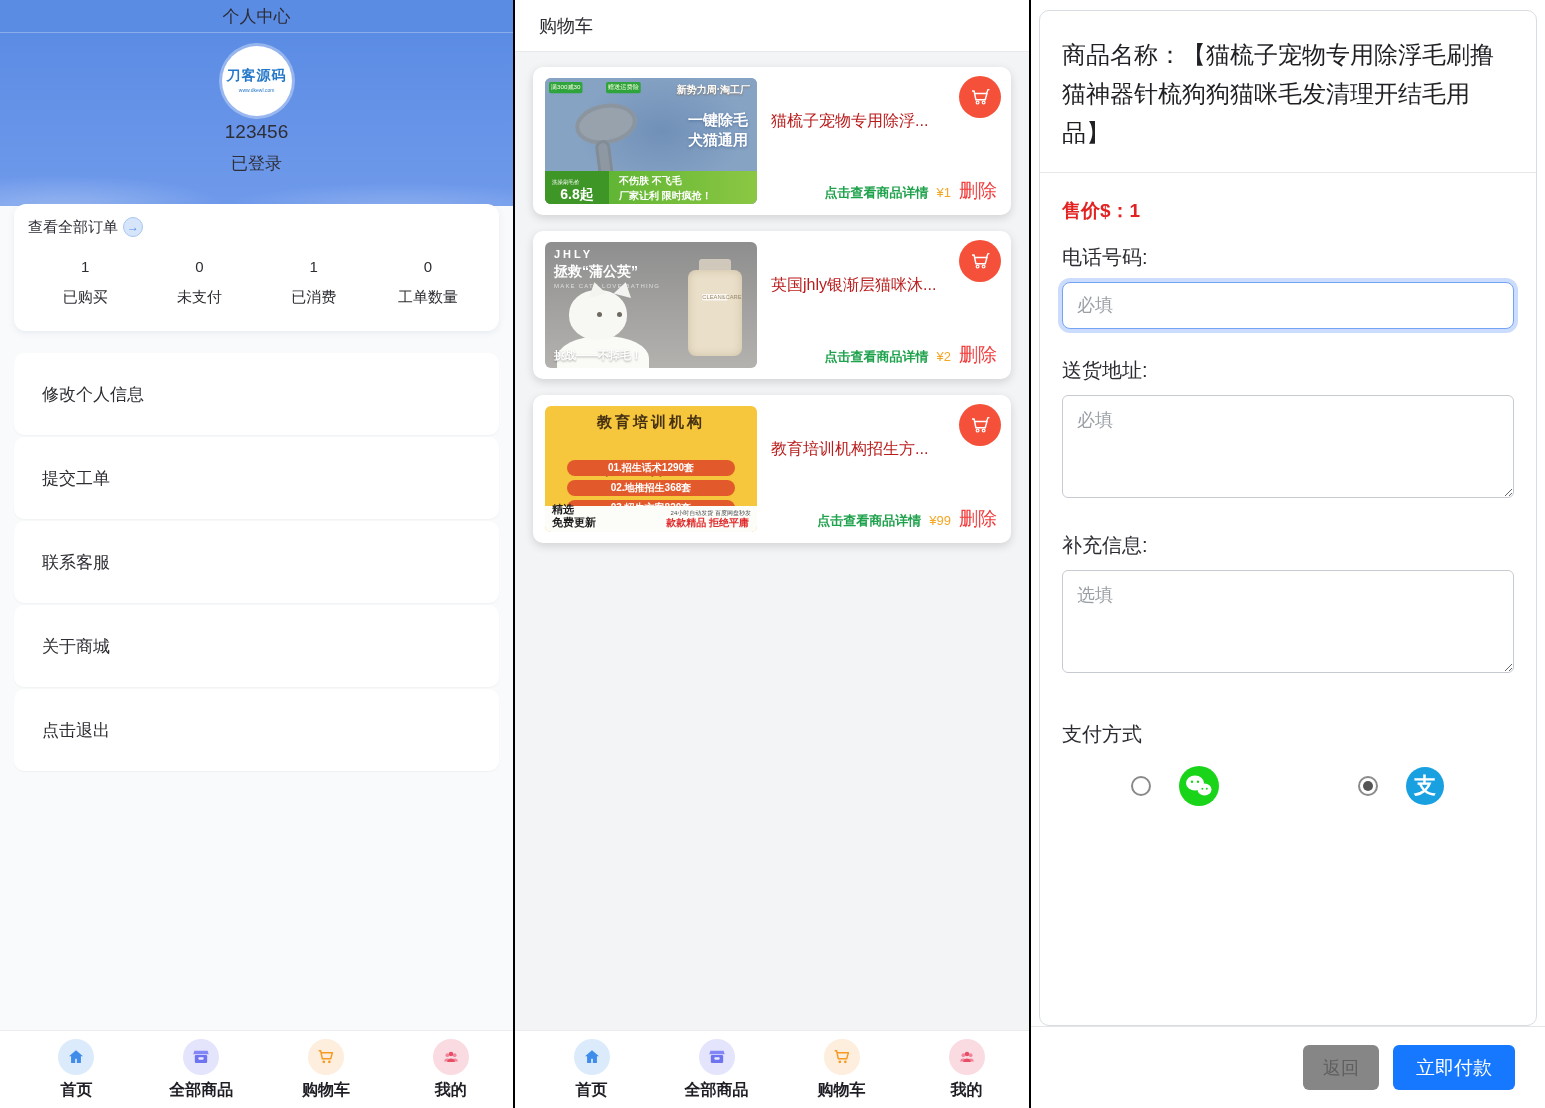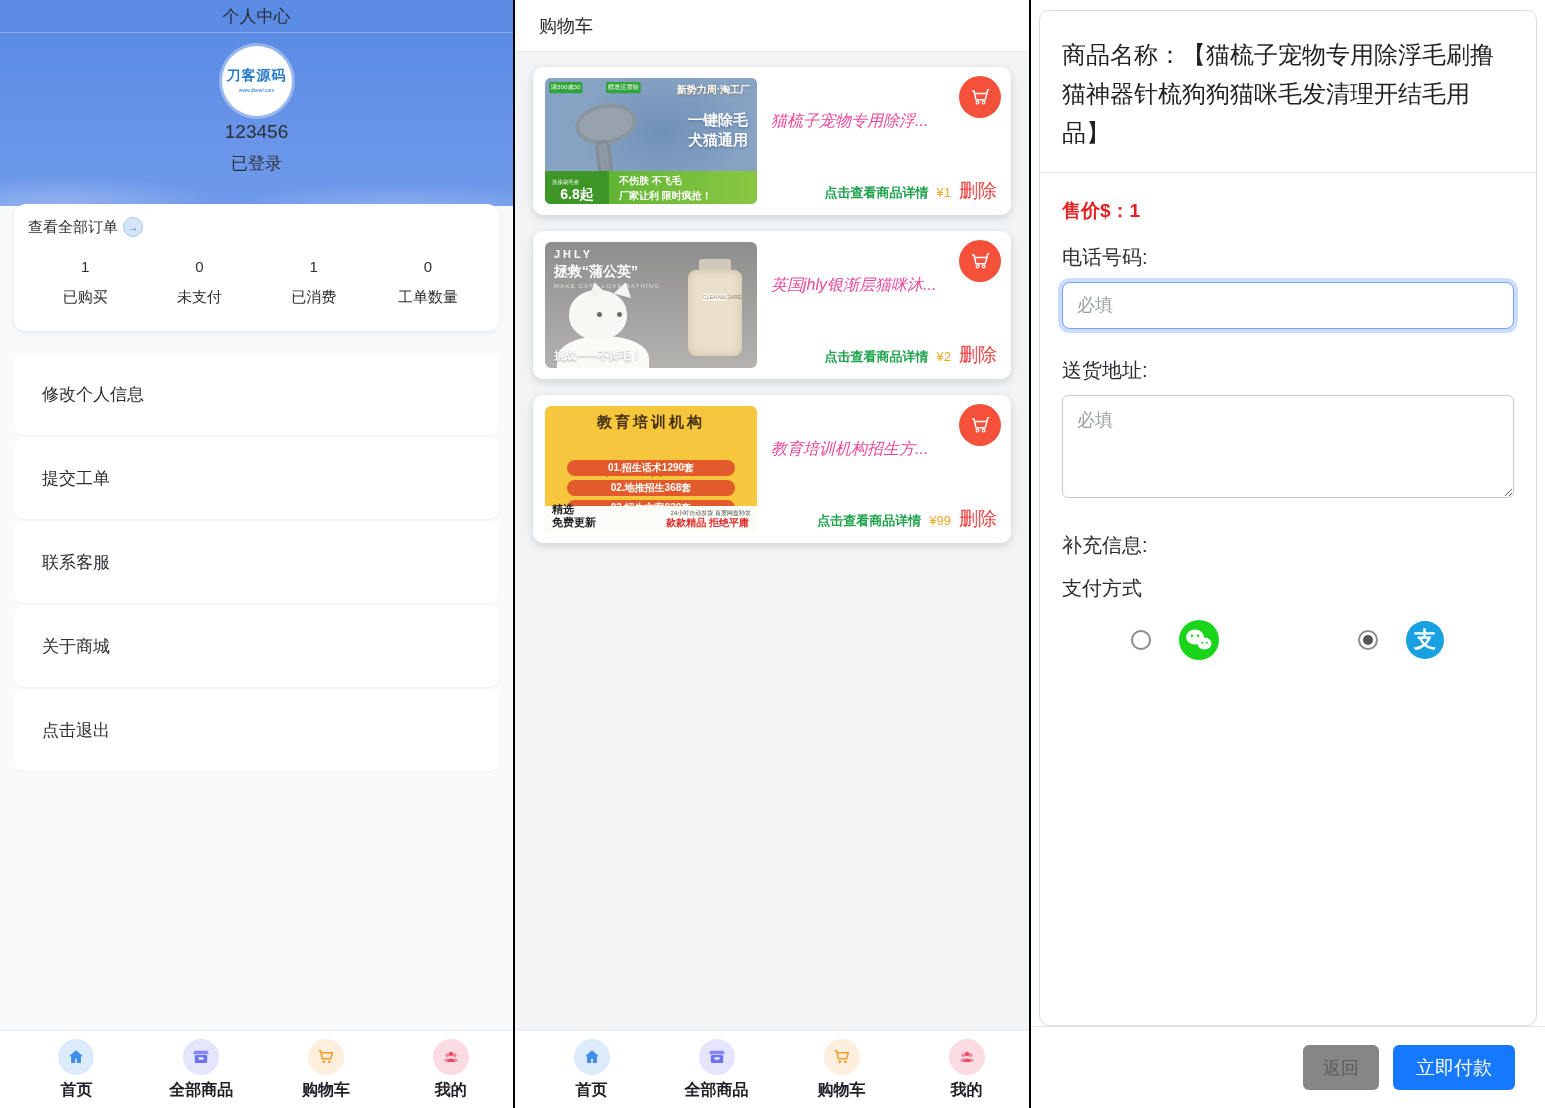--- a/index.html
+++ b/index.html
@@ -52,21 +52,21 @@
   .tab-label { font-size:16px; font-weight:bold; color:#1e1e24; }
 
   
   .cart-header { height:52px; flex:none; background:#fff; border-bottom:1px solid #e8e9ec;
     display:flex; align-items:center; padding-left:24px; font-size:18px; color:#2d2d33; }
   .cart-body { flex:1; padding:15px 18px; display:flex; flex-direction:column; gap:16px; }
   .cart-card { background:#fff; border-radius:10px; height:148px; position:relative; flex:none;
     box-shadow:0 3px 10px rgba(0,0,0,.14); }
   .cart-img { position:absolute; left:12px; top:11px; width:212px; height:126px; border-radius:6px;
     overflow:hidden; cursor:pointer; }
-  .cart-name { position:absolute; left:238px; top:44px; font-size:16px; color:#ec4899; white-space:nowrap;font-style:italic; }
+  .cart-name { position:absolute; left:238px; top:44px; font-size:16px; color:#b91c1c; white-space:nowrap; }
   .cart-badge { position:absolute; top:9px; right:10px; width:42px; height:42px; border-radius:50%;
     background:#f4503a; display:flex; align-items:center; justify-content:center; }
   .cart-info { position:absolute; right:14px; bottom:11px; display:flex; align-items:baseline; gap:8px; }
   .info-link { color:#1fa24c; font-size:13px; font-weight:bold; cursor:pointer; }
   .info-price { color:#f5a623; font-size:13px; }
   .info-del { color:#f23c3c; font-size:19px; cursor:pointer; }
 
   
   .img-brush { width:100%; height:100%; position:relative;
     background:radial-gradient(120px 84px at 55% 42%, #7190b8 0%, #86a3c4 70%), #86a3c4; }
@@ -427,22 +427,23 @@
       <hr class="modal-divider">
       <div class="price-line">售价$：1</div>
 
       <div class="field-label">电话号码:</div>
       <input class="inp-phone" type="text" placeholder="必填" style="">
 
       <div class="field-label" style="margin-top:28px;">送货地址:</div>
       <textarea class="ta" placeholder="必填" style=""></textarea>
 
       <div class="field-label" style="margin-top:30px;">补充信息:</div>
-
-      <div class="field-label" style="margin-top:16px;">支付方式</div>
+      <textarea class="ta" placeholder="选填" style=""></textarea>
+
+      <div class="field-label" style="margin-top:44px;">支付方式</div>
       <div class="pay-row">
         <div class="pay-opt">
           <span class="radio"></span>
           <span class="wx-icon">
             <svg width="40" height="40" viewBox="0 0 40 40">
                 <circle cx="20" cy="20" r="20" fill="#1AD41A"></circle>
                 <ellipse cx="16" cy="17" rx="9" ry="7.5" fill="#fff"></ellipse>
                 <ellipse cx="25.5" cy="23.5" rx="7" ry="6" fill="#fff"></ellipse>
                 <circle cx="13" cy="15.8" r="1.2" fill="#1AD41A"></circle>
                 <circle cx="19" cy="15.8" r="1.2" fill="#1AD41A"></circle>

